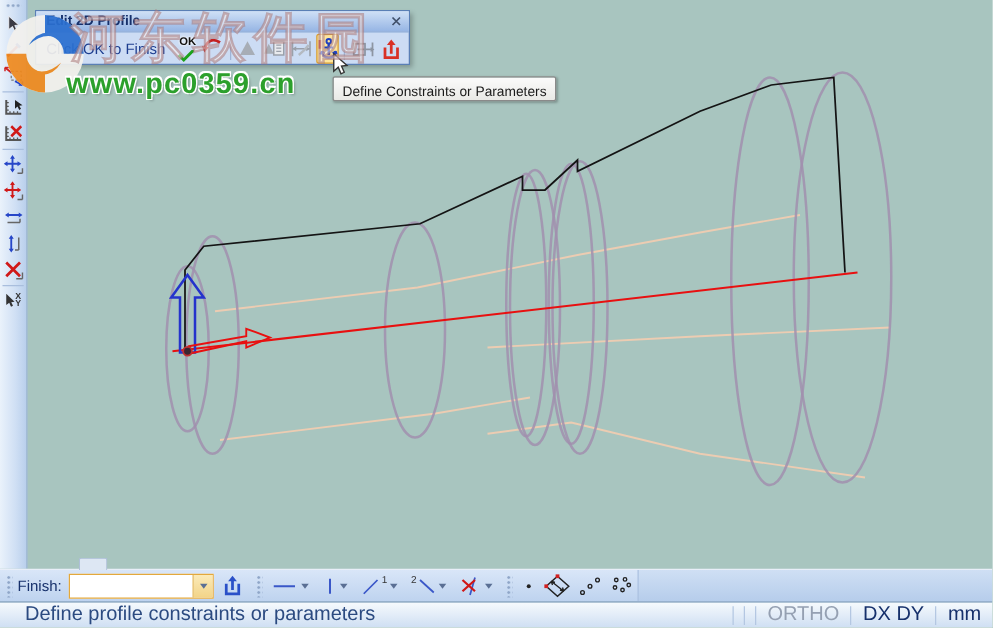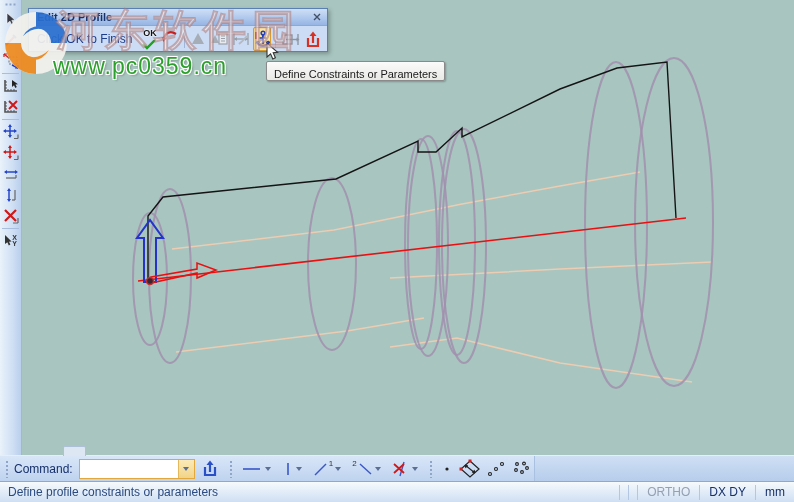--- a/index.html
+++ b/index.html
@@ -46,21 +46,21 @@
     background:linear-gradient(#fbfbfb,#e9e9e6);border:1px solid #8a8a8a;
     border-radius:2px;display:flex;align-items:flex-end;padding:0 7px;
     font-size:11px;color:#1a1a1a;white-space:nowrap;box-shadow:1px 1px 2px rgba(0,0,0,.25);}
   #cursor{position:absolute;left:265px;top:42px;z-index:45;}
 
   
   #wm-logo{position:absolute;left:3px;top:10px;z-index:50;opacity:.92;}
   #wm-cn{position:absolute;left:56px;top:2px;z-index:50;font-size:43px;font-weight:normal;
     letter-spacing:6px;color:rgba(245,240,240,.55);-webkit-text-stroke:2px rgba(170,120,120,.55);
     white-space:nowrap;}
-  #wm-url{position:absolute;left:53px;top:53px;z-index:50;font-size:23px;font-weight:normal;
+  #wm-url{position:absolute;left:53px;top:53px;z-index:50;font-size:23px;font-weight:bold;
     color:#2ca02c;letter-spacing:1px;
     text-shadow:-1px -1px 0 #fff,1px -1px 0 #fff,-1px 1px 0 #fff,1px 1px 0 #fff,2px 2px 2px rgba(0,0,0,.2);}
 
   
   #commandbar{position:absolute;left:0;top:455px;width:794px;height:26px;
     background:linear-gradient(#d9e6f8,#bed3ef);border-top:1px solid #e8eef8;
     display:flex;align-items:center;z-index:20;box-sizing:border-box;}
   .cb-grip{width:5px;height:18px;margin:0 4px 0 5px;
     background-image:radial-gradient(circle,#8fa6c8 1px,transparent 1.2px);
     background-size:4px 4px;}
@@ -74,21 +74,21 @@
   .cb-btn{height:20px;display:flex;align-items:center;justify-content:center;
     padding:0 2px;margin:0 1px;border-radius:2px;}
   .cb-sup{font-size:8px;color:#333;position:relative;top:-5px;}
   #cb-tail{flex:1;height:100%;background:linear-gradient(#cfdff4,#b6cdeb);border-left:1px solid #a9c0e0;}
   #tab-notch{position:absolute;left:63px;top:446px;width:21px;height:9px;z-index:21;
     background:#dde7f3;border:1px solid #aebfd8;border-bottom:none;border-radius:2px 2px 0 0;}
 
   
   #statusbar{position:absolute;left:0;top:481px;width:794px;height:21px;
     background:linear-gradient(#f6fafd,#cfdff3);border-top:1px solid #8fa8cc;
-    display:flex;align-items:center;font-size:12px;z-index:20;box-sizing:border-box;}
+    display:flex;align-items:center;font-size:16px;z-index:20;box-sizing:border-box;padding-left:12px;}
   #status-msg{flex:1;color:#2b4a80;padding-left:8px;}
   .status-cell{border-left:1px solid #b4c7e2;height:15px;display:flex;align-items:center;
     justify-content:center;padding:0 9px;color:#16306b;}
   .status-cell.empty{width:4px;padding:0 2px;}
   .status-cell.dim{color:#95a0b2;}
 </style>
 </head>
 <body>
 
 <div id="app">
@@ -313,21 +313,21 @@
       <path d="M46,22 Q33,14 20,26 Q26,16 36,16 Q43,16 46,22 Z" fill="#2a6fd0"></path>
     </svg>
   </div>
   <div id="wm-cn">河东软件园</div>
   <div id="wm-url">www.pc0359.cn</div>
 
   <div id="tab-notch"></div>
 
   <div id="commandbar">
     <span class="cb-grip"></span>
-    <span id="cmd-label">Command:</span>
+    <span id="cmd-label">Finish:</span>
     <span id="cmd-input-wrap">
       <input id="cmd-input" value="" style="">
       <span id="cmd-drop">
           <span class="caret" style="margin:0;"></span>
         </span>
     </span>
     <span class="cb-btn" style="margin-left:5px;">
       <svg width="16" height="17" viewBox="0 0 16 17">
         <path d="M3,7 V15 H13 V7" fill="none" stroke="#2a50c8" stroke-width="2.2"></path>
         <path d="M8,12 V4" stroke="#2a50c8" stroke-width="2.2"></path>

